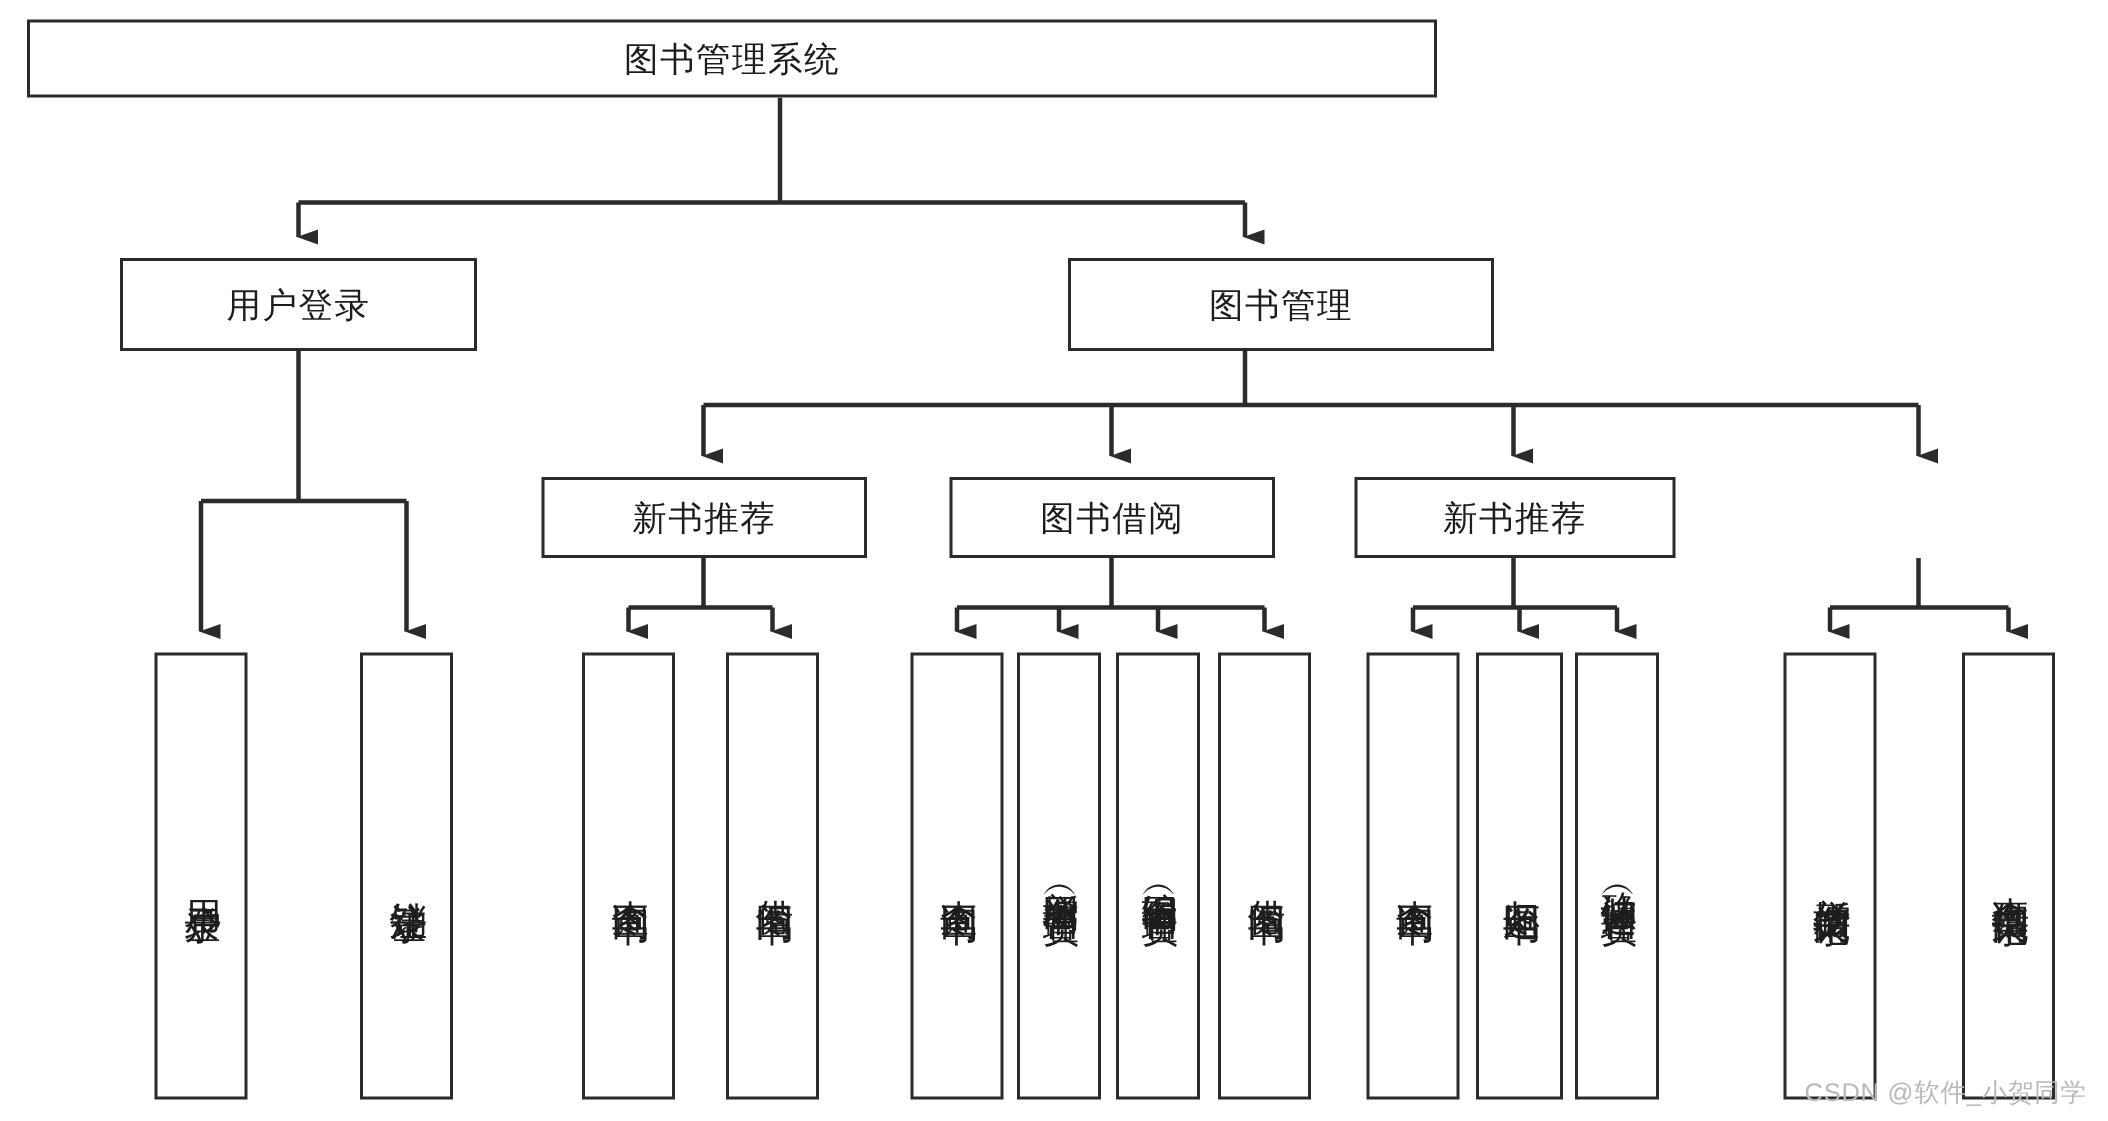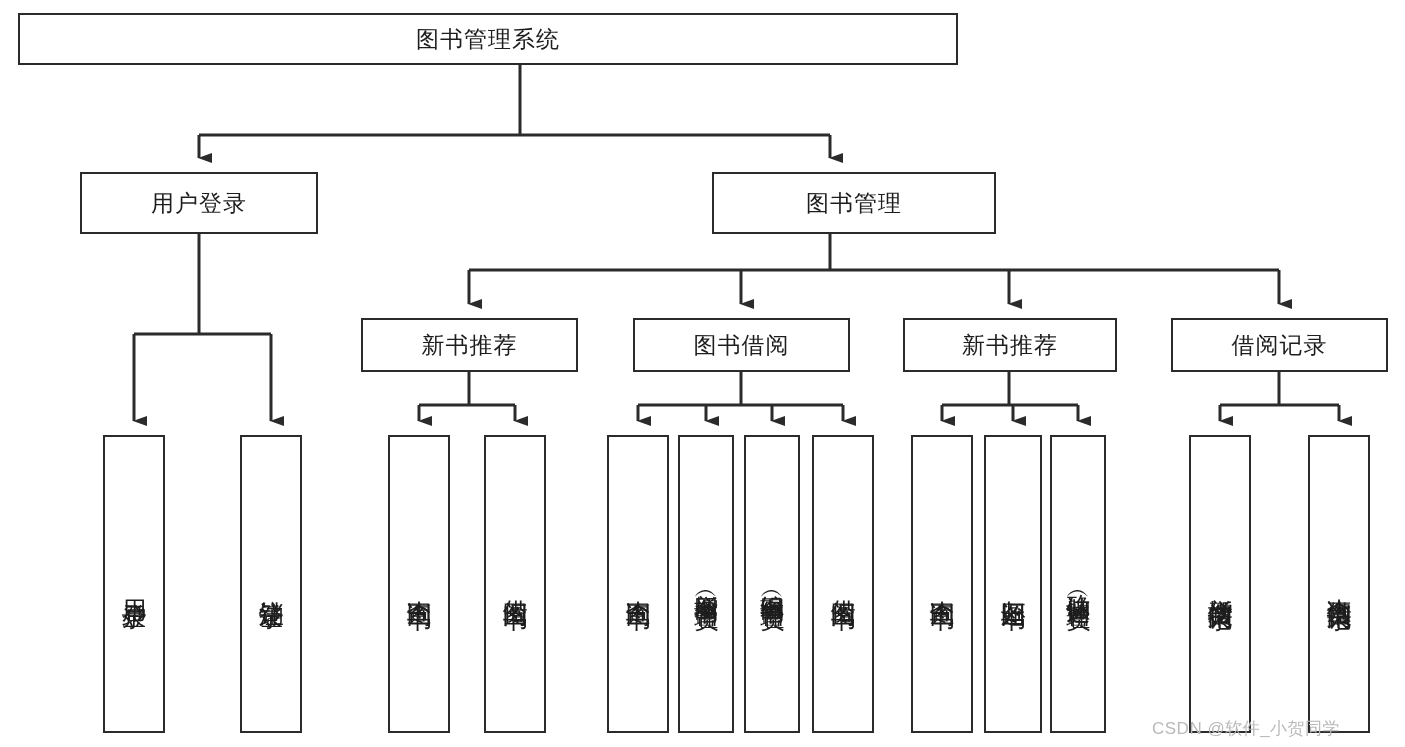--- a/index.html
+++ b/index.html
@@ -132,23 +132,20 @@
 
   <div class="node horiz" style="left:361px; top:318px; width:217px; height:54px;">
     <span>新书推荐</span>
   </div>
   <div class="node horiz" style="left:633px; top:318px; width:217px; height:54px;">
     <span>图书借阅</span>
   </div>
   <div class="node horiz" style="left:903px; top:318px; width:214px; height:54px;">
     <span>新书推荐</span>
   </div>
-  <div class="node horiz" style="left:1171px; top:318px; width:217px; height:54px;">
-    <span>借阅记录</span>
-  </div>
 
   <div class="node vert" style="left:103px; top:435px; width:62px; height:298px;">
     <span class="vlabel">用户登录</span>
   </div>
   <div class="node vert" style="left:240px; top:435px; width:62px; height:298px;">
     <span class="vlabel">注销登录</span>
   </div>
 
   <div class="node vert" style="left:388px; top:435px; width:62px; height:298px;">
     <span class="vlabel">查询图书</span>
@@ -180,15 +177,15 @@
     <span class="vlabel">确认归还（管理员）</span>
   </div>
 
   <div class="node vert" style="left:1189px; top:435px; width:62px; height:298px;">
     <span class="vlabel">新增借阅记录</span>
   </div>
   <div class="node vert" style="left:1308px; top:435px; width:62px; height:298px;">
     <span class="vlabel">查询借阅记录</span>
   </div>
 
-  <div class="watermark" style="left:1152px; top:717px;">CSDN @软件_小贺同学</div>
+  <div class="watermark" style="left:1203px; top:717px;">CSDN @软件_小贺同学</div>
 
 </div>
 
 </body></html>

